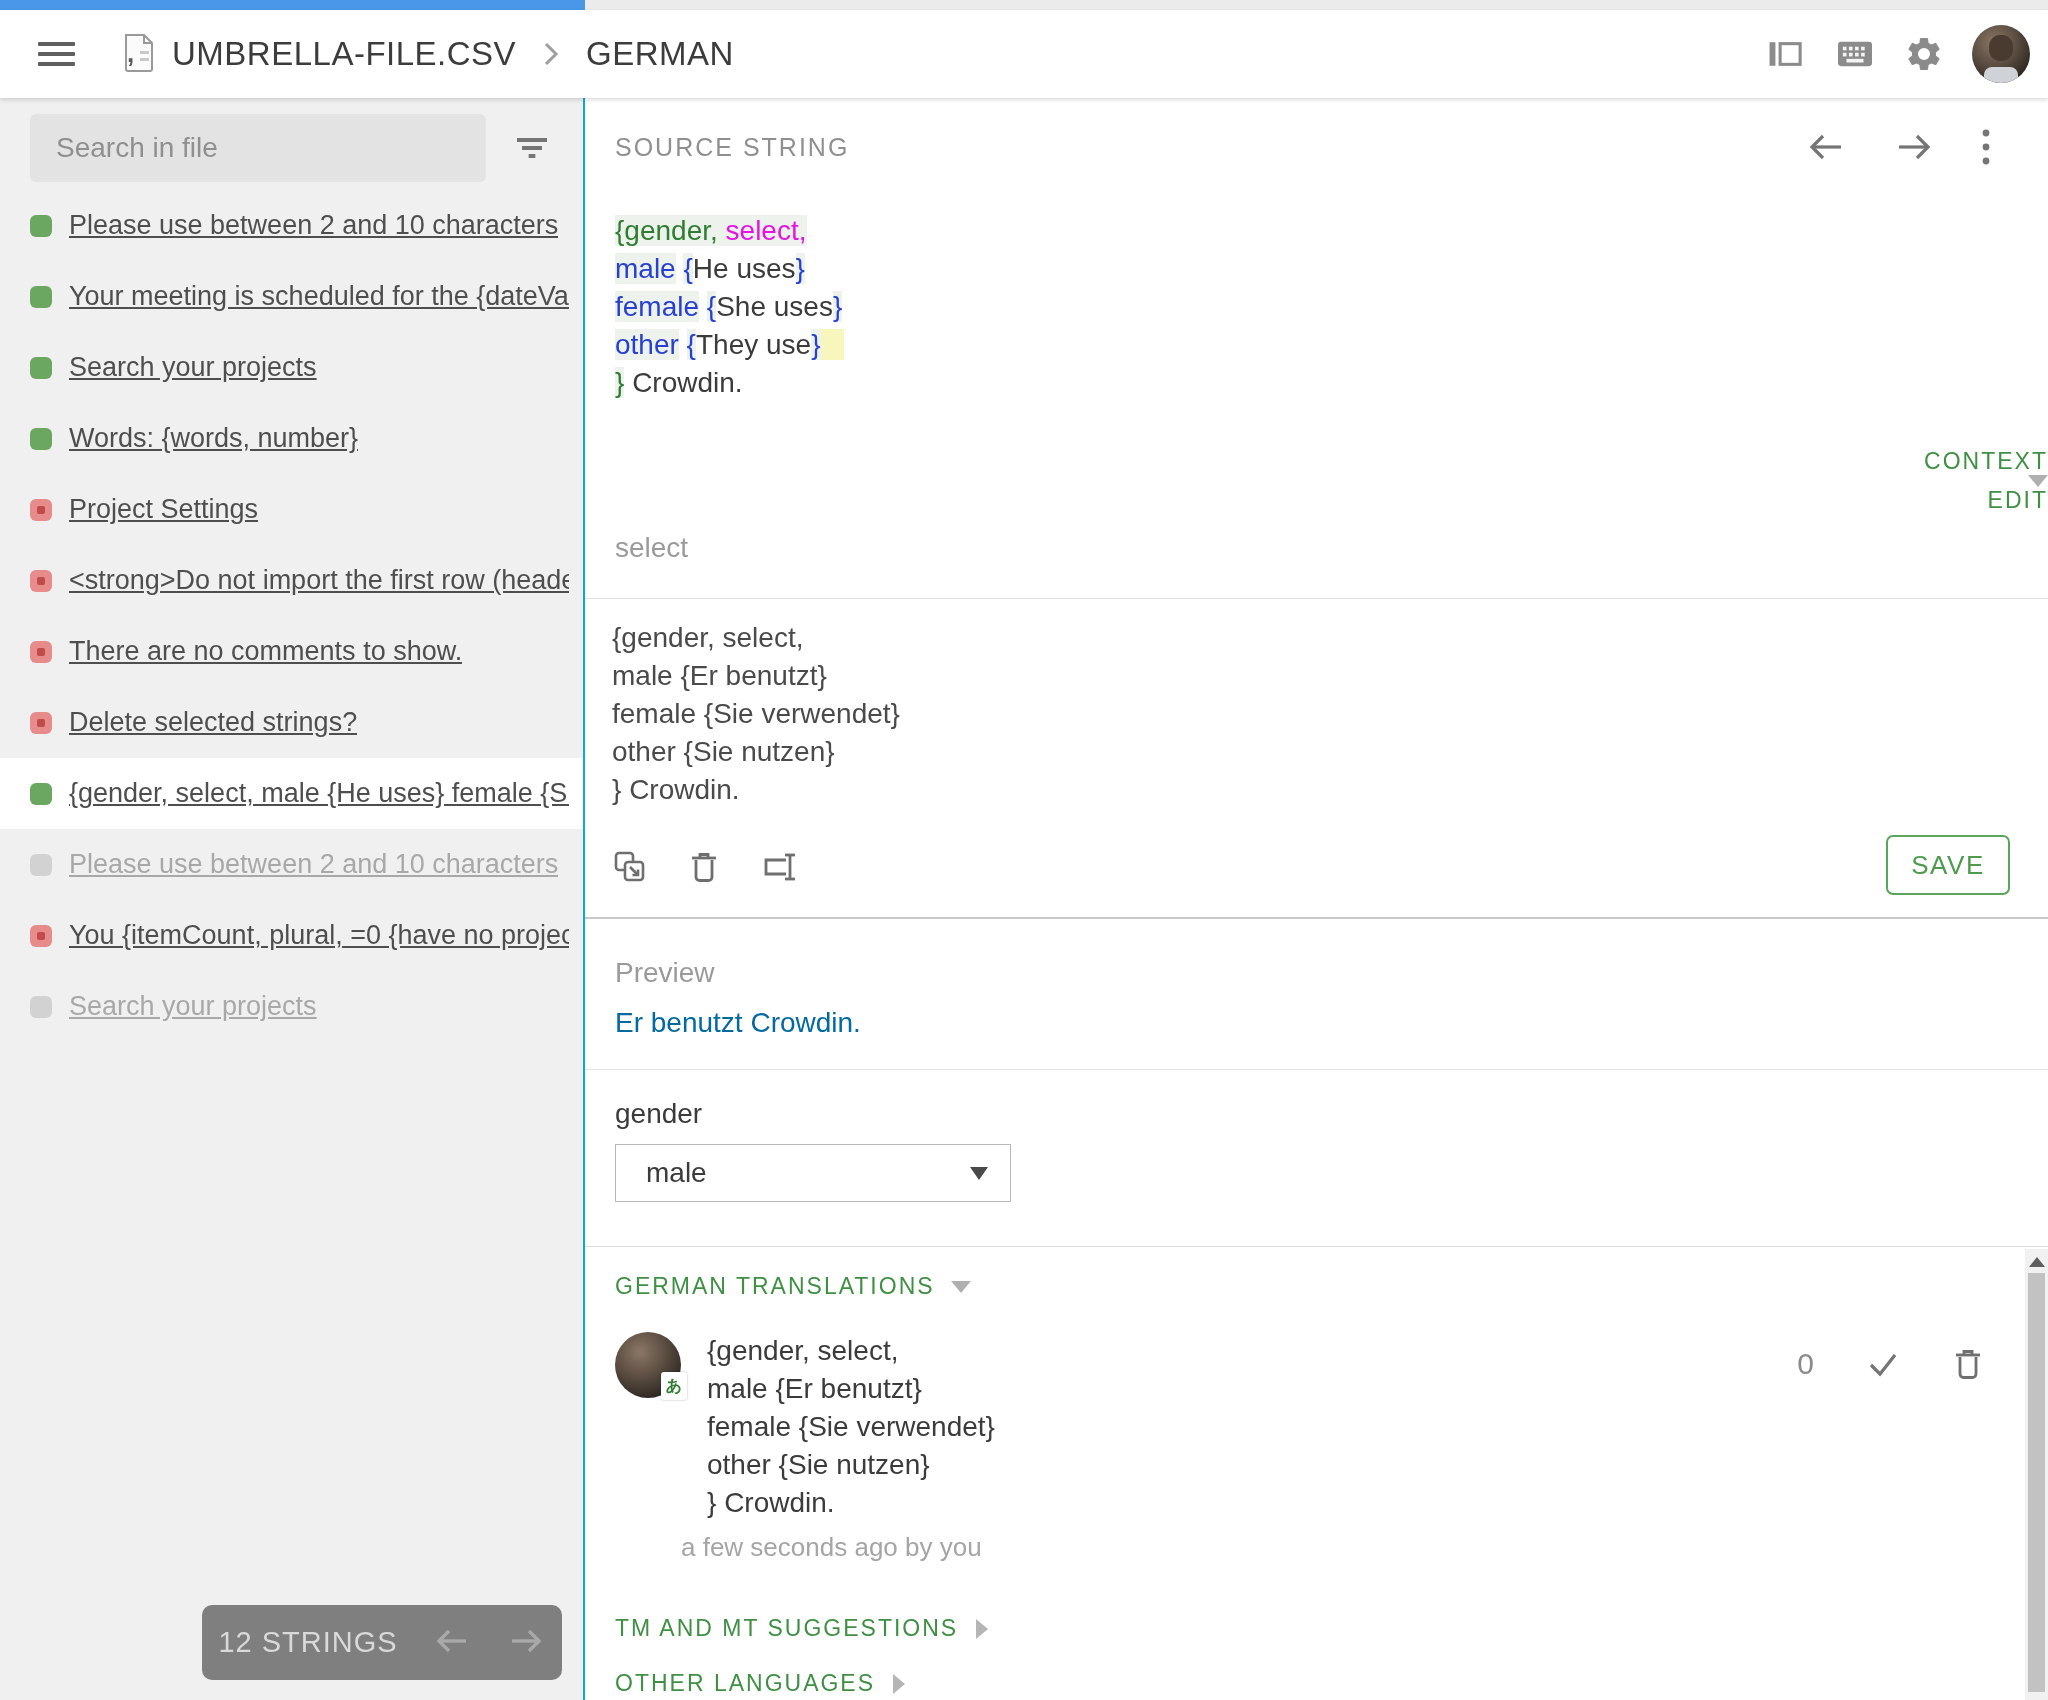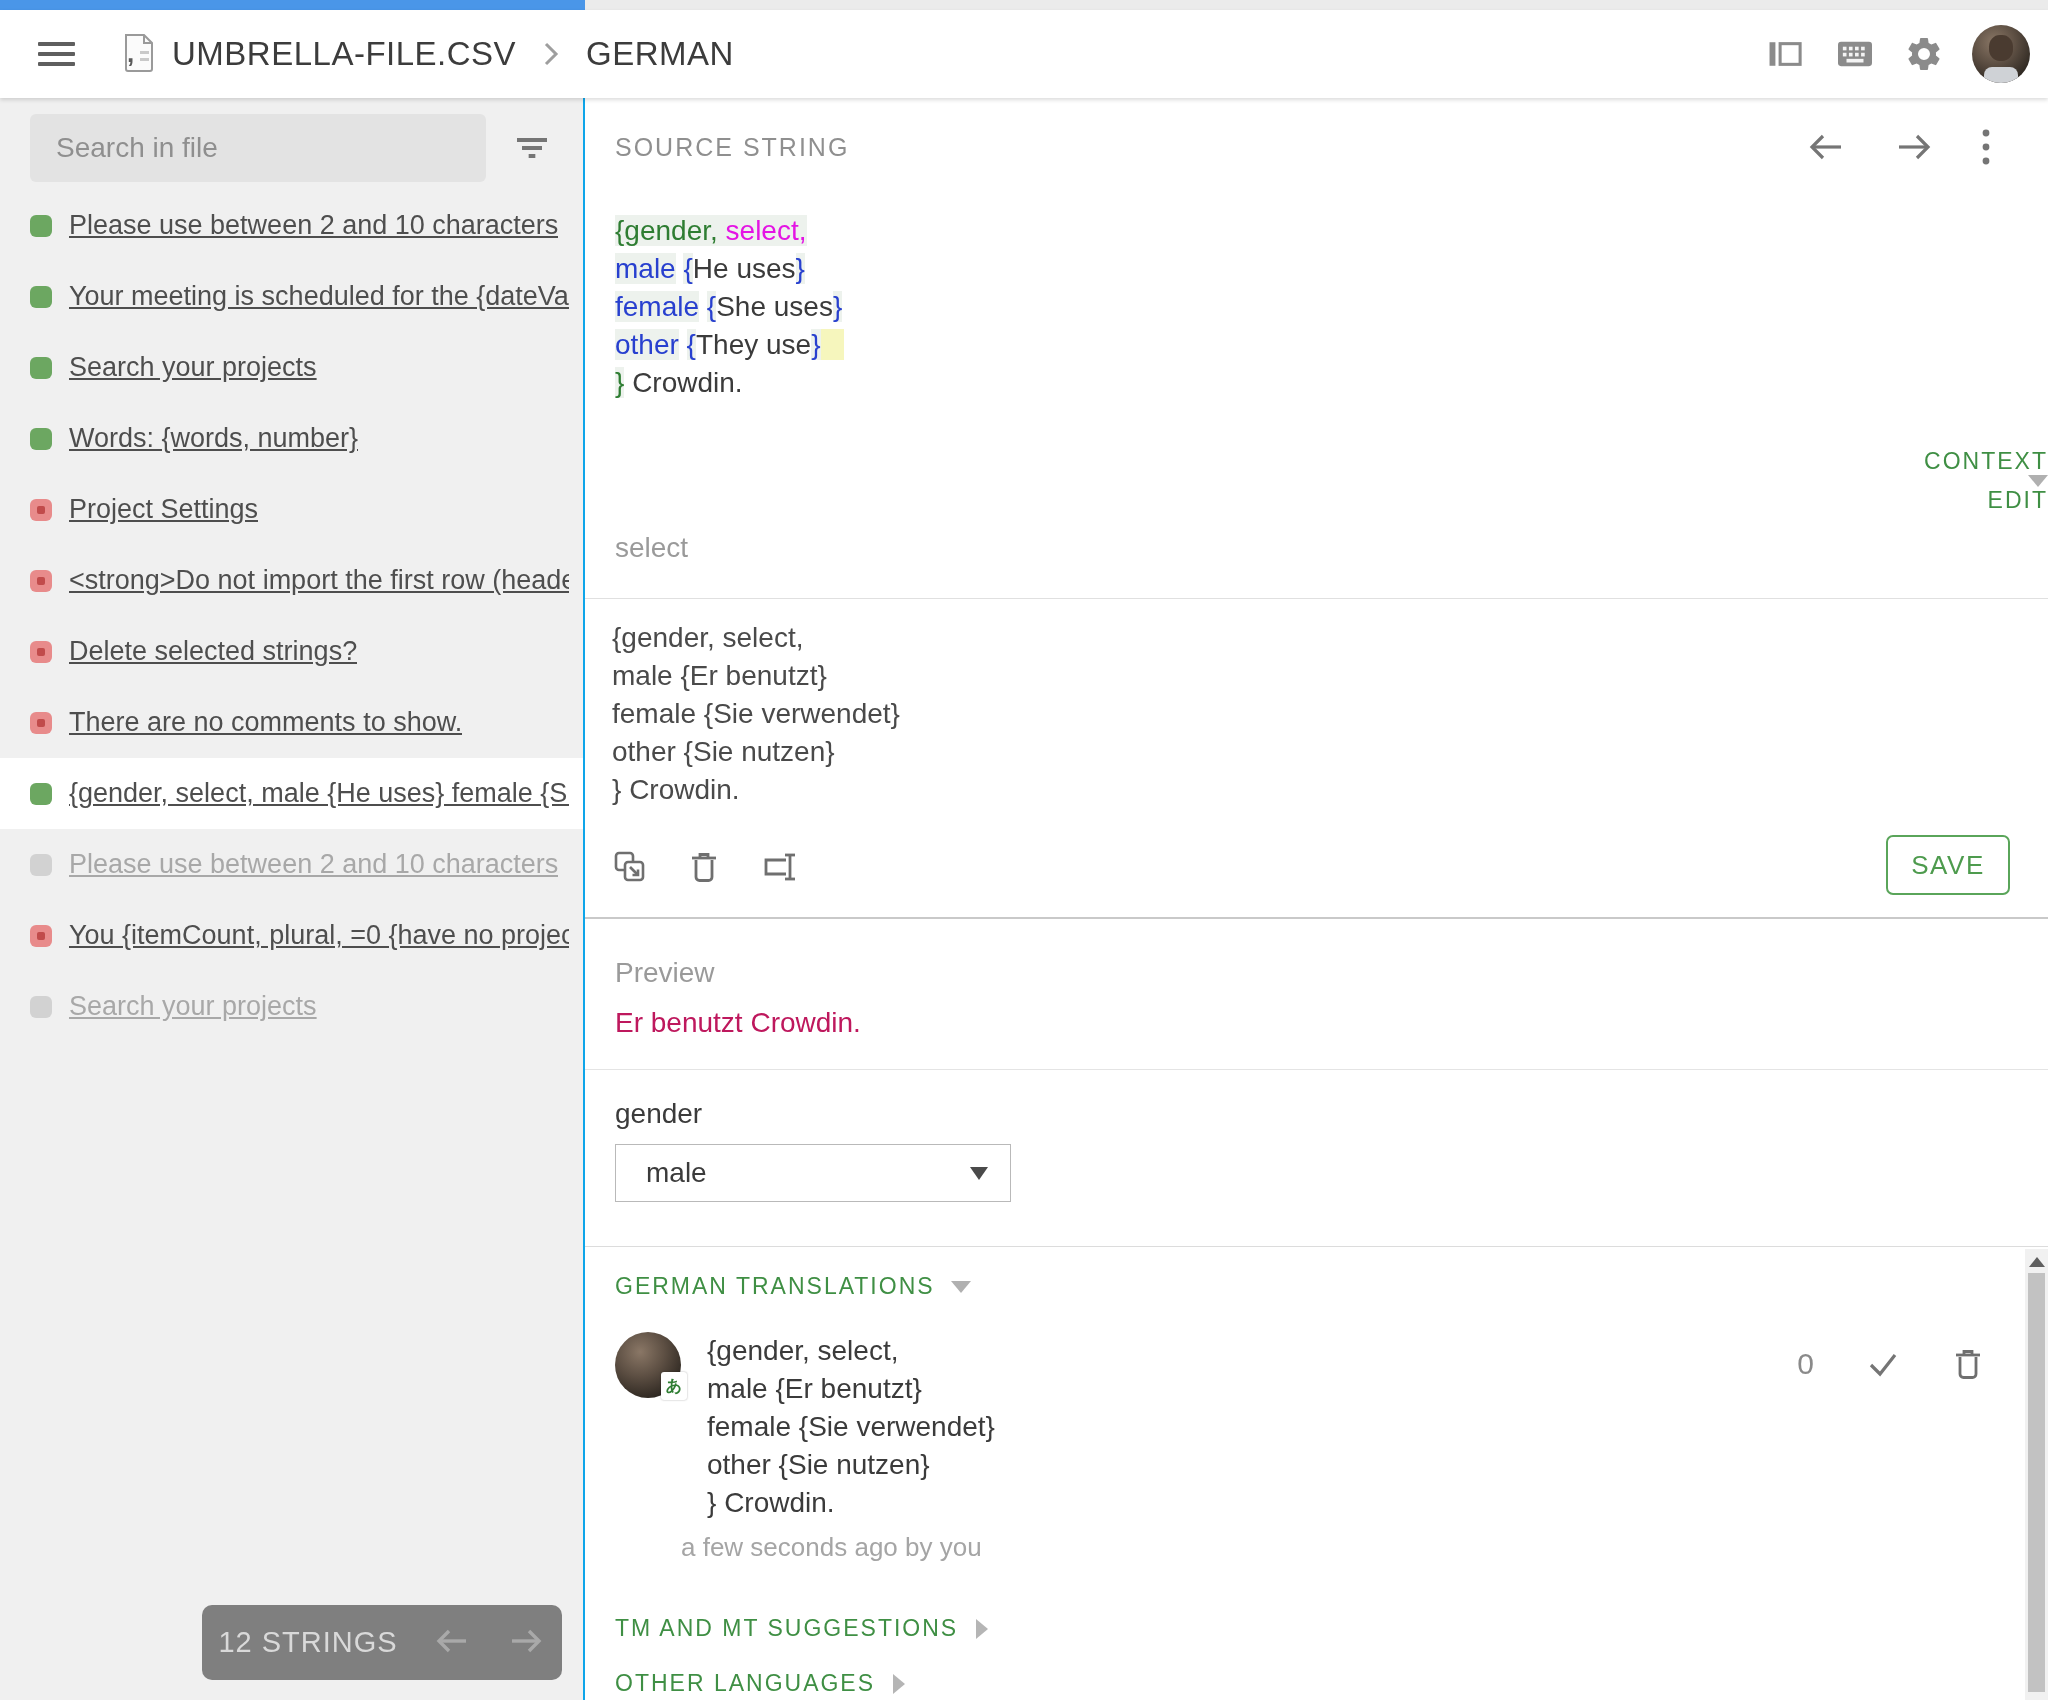--- a/index.html
+++ b/index.html
@@ -62,21 +62,21 @@
   .edit-link { margin-left:40px; }
   .context-value { margin:18px 0 0 30px; font-size:28px; color:#9a9a9a; }
   .divider { border-top:1px solid #e0e0e0; margin-top:34px; }
   .divider.thick { border-top:2px solid #c9c9c9; margin-top:18px; }
   .divider.thin3 { margin-top:30px; border-color:#e4e4e4; }
   .trans-block { margin:20px 40px 0 27px; font-size:28px; line-height:38px; color:#4a4a4a; }
   .trans-toolbar { display:flex; margin:26px 38px 0 27px; height:64px; }
   .tool-icons { display:flex; align-items:center; gap:40px; }
   .save-btn { margin-left:auto; width:124px; height:60px; background:#fff; border:2.5px solid #5aa55a; border-radius:7px; color:#4e9b4e; font-size:26px; letter-spacing:1.5px; font-weight:500; font-family:inherit; display:flex; align-items:center; justify-content:center; cursor:pointer; }
   .preview-label { margin:38px 0 0 30px; font-size:28px; color:#9a9a9a; }
-  .preview-value { margin:18px 0 17px 30px; font-size:28px; color:#be185d; }
+  .preview-value { margin:18px 0 17px 30px; font-size:28px; color:#0369a1; }
   .icu-label { margin:28px 0 0 30px; font-size:28px; color:#3b3b3b; }
   .icu-select { margin:14px 0 0 30px; width:396px; height:58px; border:1px solid #b9b9b9; background:#fff; display:flex; align-items:center; padding:0 22px 0 30px; font-size:28px; color:#3b3b3b; cursor:pointer; }
   .icu-select .sel-caret { margin-left:auto; width:0; height:0; border-left:9px solid transparent; border-right:9px solid transparent; border-top:13px solid #4a4a4a; }
 
   .trans-panel { margin-top:44px; border-top:1px solid #dcdcdc; position:relative; height:490px; }
   .panel-title-row { margin:26px 0 0 30px; display:flex; align-items:center; }
   .entry { display:flex; align-items:flex-start; margin:32px 64px 0 30px; }
   .avatar2 { width:66px; height:66px; border-radius:50%; flex-shrink:0; background:radial-gradient(circle at 38% 30%, #8a7766 0%, #5d4f43 40%, #2b251f 80%); position:relative; }
   .avatar2 .badge { position:absolute; right:-6px; bottom:-2px; width:26px; height:28px; background:#fff; border-radius:3px; box-shadow:0 0 2px rgba(0,0,0,.35); display:flex; align-items:center; justify-content:center; font-size:16px; color:#2e7d32; font-weight:bold; }
   .entry-text { margin-left:26px; font-size:28px; line-height:38px; color:#3b3b3b; }
@@ -191,25 +191,25 @@
           <div class="list-item">
             <span class="sq st-untranslated"></span>
             <span class="li-label">Project Settings</span>
           </div>
           <div class="list-item">
             <span class="sq st-untranslated"></span>
             <span class="li-label">&lt;strong&gt;Do not import the first row (heade…</span>
           </div>
           <div class="list-item">
             <span class="sq st-untranslated"></span>
+            <span class="li-label">There are no comments to show.</span>
+          </div>
+          <div class="list-item">
+            <span class="sq st-untranslated"></span>
             <span class="li-label">Delete selected strings?</span>
-          </div>
-          <div class="list-item">
-            <span class="sq st-untranslated"></span>
-            <span class="li-label">There are no comments to show.</span>
           </div>
           <div class="list-item selected">
             <span class="sq st-translated"></span>
             <span class="li-label">{gender, select, male {He uses} female {Sh…</span>
           </div>
           <div class="list-item hidden-str">
             <span class="sq st-hidden"></span>
             <span class="li-label">Please use between 2 and 10 characters</span>
           </div>
           <div class="list-item">

